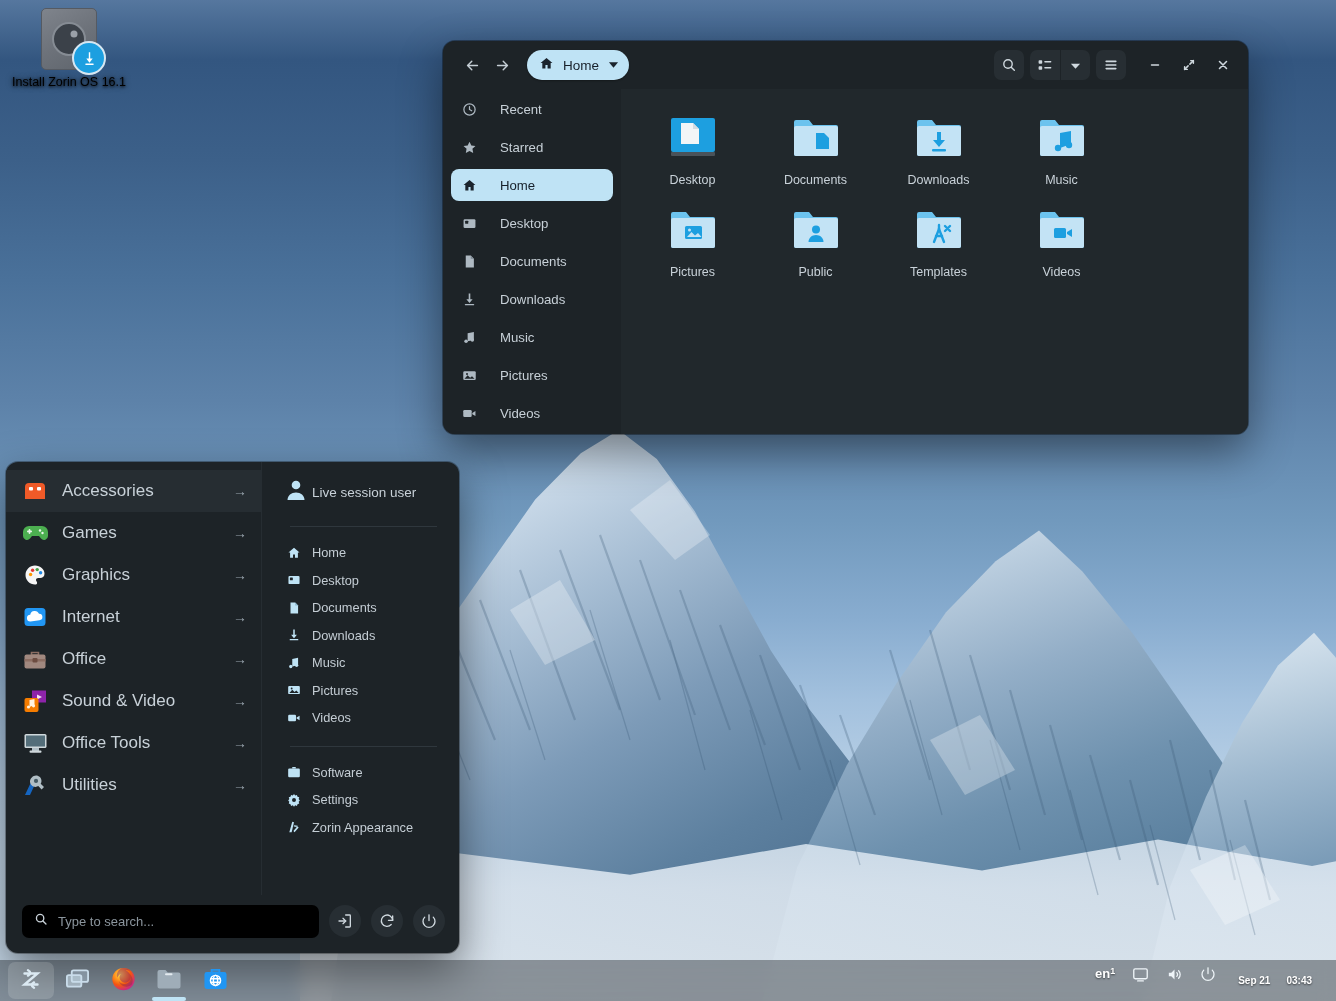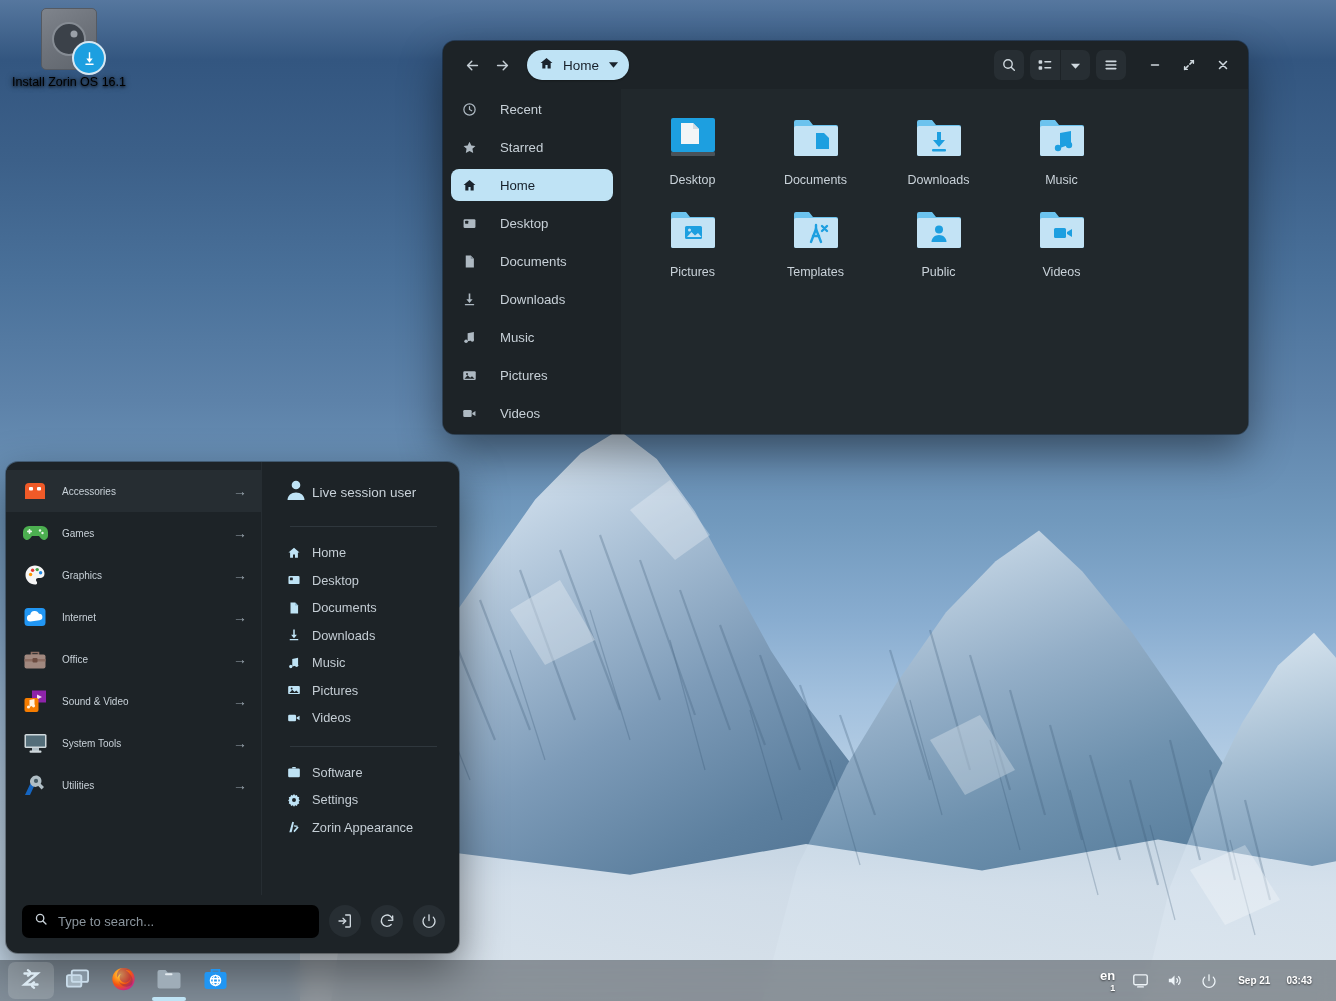--- a/index.html
+++ b/index.html
@@ -160,21 +160,21 @@
   }
   .menu-top{ flex:1; display:flex; min-height:0; }
   .cat-col{ width:255px; flex:0 0 255px; padding-top:8px; }
   .cat-item{
     display:flex; align-items:center; height:42px; padding:0 14px 0 16px;
     cursor:pointer; gap:14px;
   }
   .cat-item.active{ background:#262d32; }
   .cat-item .cico{ width:26px;height:26px;flex:0 0 26px;
     display:flex;align-items:center;justify-content:center; }
-  .cat-item .ctext{ color:#c8d1d8; font-size:10px; flex:1; }
+  .cat-item .ctext{ color:#c8d1d8; font-size:17px; flex:1; }
   .cat-item .carrow{ color:#9aa6af; font-size:14px; }
 
   .side-col{
     flex:1; padding:16px 16px 0 22px; border-left:1px solid #262d32;
     display:flex; flex-direction:column;
   }
   .user-row{ display:flex; align-items:center; gap:4px; margin-bottom:14px; cursor:pointer; }
   .user-name{ color:#c8d1d8; font-size:13.5px; }
   .divider{ height:1px; background:#2f373d; margin:6px 6px 12px; }
   .plc{
@@ -217,23 +217,22 @@
     align-items:center;justify-content:center;cursor:pointer;position:relative;
   }
   .tb-item.zorin{ background:rgba(255,255,255,.14); }
   .tb-item .runbar{
     position:absolute;bottom:-2px;left:50%;transform:translateX(-50%);
     width:34px;height:4px;border-radius:2px;background:#bfe3f5;
   }
   .tray{ margin-left:auto; display:flex; align-items:center; gap:6px; padding-right:6px; }
   .tray-btn{
     height:30px;min-width:28px;padding:0 5px;border-radius:5px;
-    display:flex;align-items:flex-end;justify-content:center;cursor:pointer;
+    display:flex;align-items:flex-start;justify-content:center;cursor:pointer;
     color:#eef4f8;
-    flex-direction:column;
   }
   .tray-lang{ font-size:13px; font-weight:bold; color:#ffffff;
     text-shadow:0 1px 2px rgba(0,0,0,.6); }
   .clock{
     color:#ffffff; font-size:10px; font-weight:bold; padding:0 10px;
     height:30px; display:flex; align-items:center; gap:16px; border-radius:5px;
     cursor:pointer; text-shadow:0 1px 2px rgba(0,0,0,.6);
   }
 </style>
 </head>
@@ -507,42 +506,42 @@
             </svg>
           </div>
           <div class="fname">Pictures</div>
         </div>
 
         <div class="fitem">
           <div class="fico">
             <svg width="54" height="54" viewBox="0 0 54 54">
               <path d="M5 11a2 2 0 012-2h13l4 5h23a2 2 0 012 2v27a2 2 0 01-2 2H7a2 2 0 01-2-2z" fill="#6cc3ee"></path>
               <path d="M5 17a2 2 0 012-2h40a2 2 0 012 2v26a2 2 0 01-2 2H7a2 2 0 01-2-2z" fill="#c3e3f5"></path>
+              <circle cx="27" cy="26.5" r="4" fill="#1d9fe0"></circle>
+              <path d="M19.5 39c0-4.2 3.4-7 7.5-7s7.5 2.8 7.5 7z" fill="#1d9fe0"></path>
+            </svg>
+          </div>
+          <div class="fname">Public</div>
+        </div>
+
+        <div class="fitem">
+          <div class="fico">
+            <svg width="54" height="54" viewBox="0 0 54 54">
+              <path d="M5 11a2 2 0 012-2h13l4 5h23a2 2 0 012 2v27a2 2 0 01-2 2H7a2 2 0 01-2-2z" fill="#6cc3ee"></path>
+              <path d="M5 17a2 2 0 012-2h40a2 2 0 012 2v26a2 2 0 01-2 2H7a2 2 0 01-2-2z" fill="#c3e3f5"></path>
               <g stroke="#1d9fe0" stroke-width="2.4" fill="none" stroke-linecap="round">
                 <path d="M27 22v4"></path>
                   <path d="M27 26l-5 13"></path>
                   <path d="M27 26l5 13"></path>
                 <path d="M24 33h6"></path>
                   <path d="M33 23l5 5M38 23l-5 5"></path>
                 </g>
             </svg>
           </div>
           <div class="fname">Templates</div>
-        </div>
-
-        <div class="fitem">
-          <div class="fico">
-            <svg width="54" height="54" viewBox="0 0 54 54">
-              <path d="M5 11a2 2 0 012-2h13l4 5h23a2 2 0 012 2v27a2 2 0 01-2 2H7a2 2 0 01-2-2z" fill="#6cc3ee"></path>
-              <path d="M5 17a2 2 0 012-2h40a2 2 0 012 2v26a2 2 0 01-2 2H7a2 2 0 01-2-2z" fill="#c3e3f5"></path>
-              <circle cx="27" cy="26.5" r="4" fill="#1d9fe0"></circle>
-              <path d="M19.5 39c0-4.2 3.4-7 7.5-7s7.5 2.8 7.5 7z" fill="#1d9fe0"></path>
-            </svg>
-          </div>
-          <div class="fname">Public</div>
         </div>
 
         <div class="fitem">
           <div class="fico">
             <svg width="54" height="54" viewBox="0 0 54 54">
               <path d="M5 11a2 2 0 012-2h13l4 5h23a2 2 0 012 2v27a2 2 0 01-2 2H7a2 2 0 01-2-2z" fill="#6cc3ee"></path>
               <path d="M5 17a2 2 0 012-2h40a2 2 0 012 2v26a2 2 0 01-2 2H7a2 2 0 01-2-2z" fill="#c3e3f5"></path>
               <rect x="19" y="25" width="12" height="10" rx="1.5" fill="#1d9fe0"></rect>
               <path d="M32 29l5-3v8l-5-3z" fill="#1d9fe0"></path>
             </svg>
@@ -643,21 +642,21 @@
 
       <div class="cat-item">
         <span class="cico">
           <svg width="25" height="22" viewBox="0 0 25 22">
             <rect x="1.5" y="2" width="22" height="14" rx="1.6" fill="#cfd8dc"></rect>
             <rect x="3" y="3.5" width="19" height="11" fill="#546e7a"></rect>
             <rect x="9" y="16" width="7" height="3" fill="#b0bec5"></rect>
             <rect x="6.5" y="18.5" width="12" height="2.2" rx="1" fill="#cfd8dc"></rect>
           </svg>
         </span>
-        <span class="ctext">System Tools</span>
+        <span class="ctext">Office Tools</span>
         <span class="carrow">→</span>
       </div>
 
       <div class="cat-item">
         <span class="cico">
           <svg width="24" height="24" viewBox="0 0 24 24">
             <path d="M2 22L9 7l4 2-6 13z" fill="#1565c0"></path>
             <path d="M13 2.5c3 0 5.5 2.4 5.5 5.4 0 1-.3 2-.8 2.8l3.3 3.3-2.4 2.4-3.3-3.3c-.8.5-1.8.8-2.8.8-3 0-5.5-2.4-5.5-5.4S10 2.5 13 2.5z" fill="#b0bec5"></path>
             <circle cx="13" cy="7.9" r="2.1" fill="#455a64"></circle>
           </svg>

